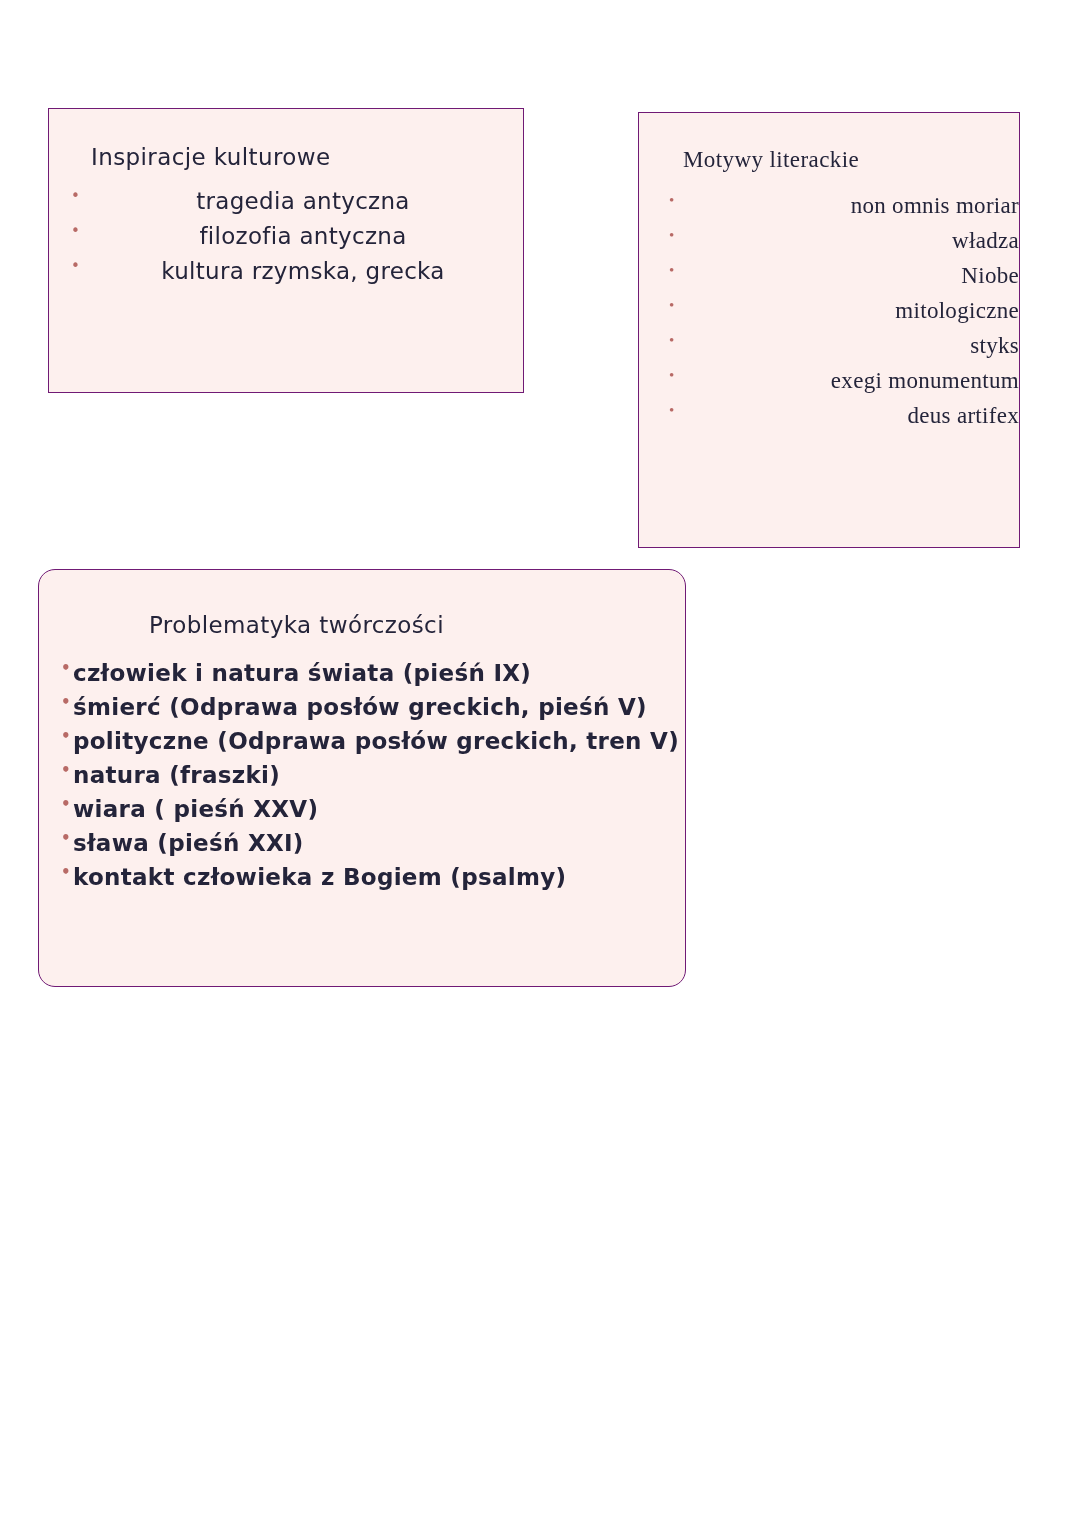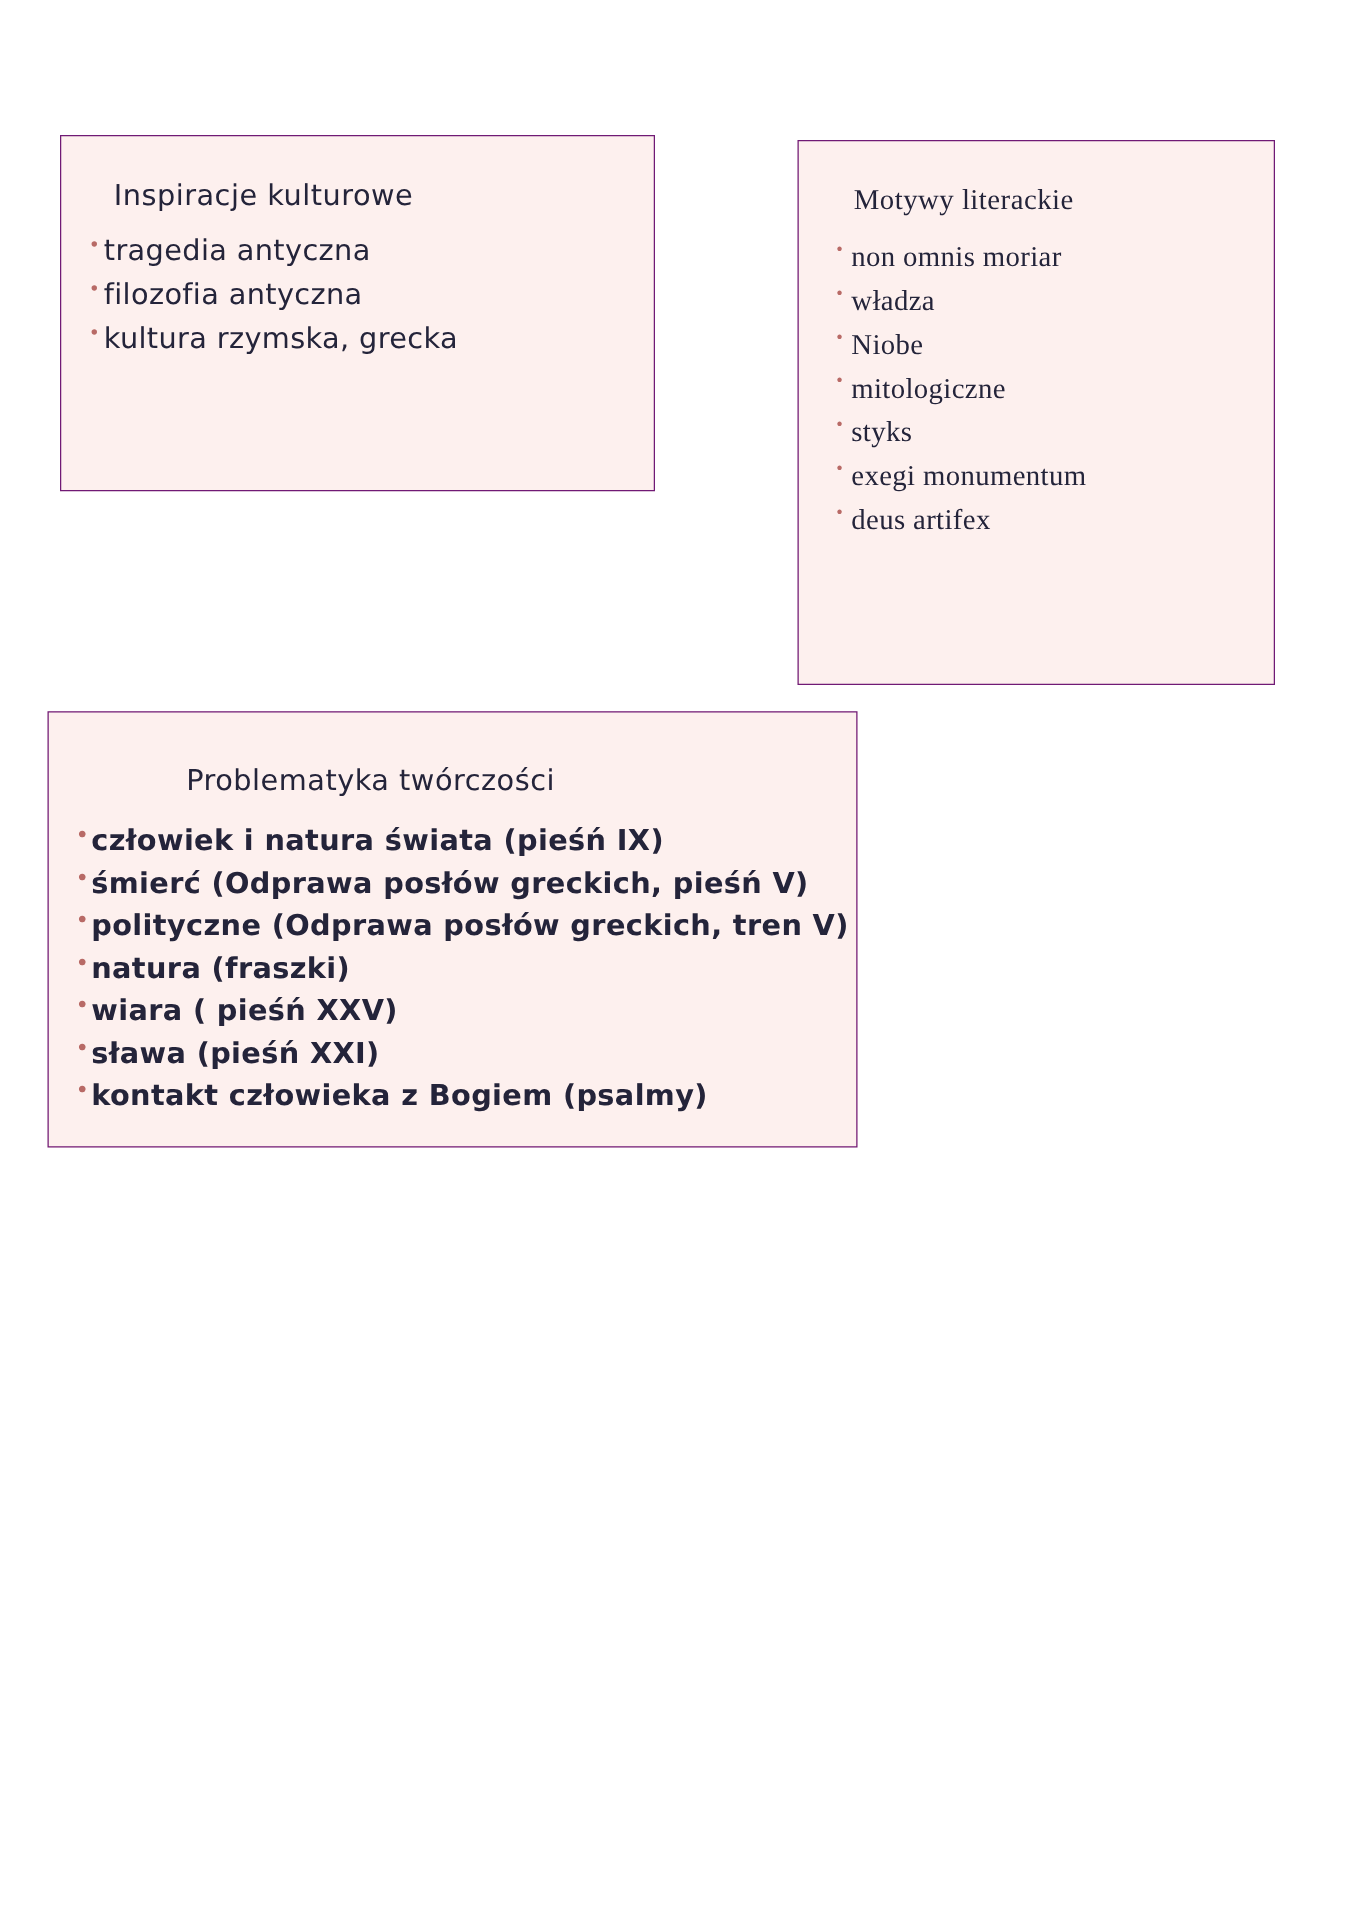--- a/index.html
+++ b/index.html
@@ -54,44 +54,46 @@
     top: 108px;
     width: 476px;
     height: 285px;
   }
   #box-inspiracje .box-title {
     margin: 35px 0 0 42px;
   }
   #box-inspiracje .bullet-list {
     margin: 18px 0 0 20px;
   }
-  #box-inspiracje .bullet-list li { margin-bottom: 9px; }
+  #box-inspiracje .bullet-list li { margin-bottom: 9px; text-align: center; }
 
   
   #box-motywy {
     left: 638px;
     top: 112px;
     width: 382px;
     height: 436px;
     font-family: Liberation Serif, serif;
   }
   #box-motywy .box-title {
     margin: 34px 0 0 44px;
   }
   #box-motywy .bullet-list {
     margin: 20px 0 0 28px;
+    text-align: right;
   }
   #box-motywy .bullet-list li { margin-bottom: 9px; }
 
   
   #box-problematyka {
     left: 38px;
     top: 569px;
     width: 648px;
-    height: 349px;
+    height: 418px;
+    border-radius: 17px;
   }
   #box-problematyka .box-title {
     margin: 42px 0 0 110px;
   }
   #box-problematyka .bullet-list {
     margin: 22px 0 0 20px;
     font-weight: bold;
   }
   #box-problematyka .bullet-list li { margin-bottom: 8px; }
 </style>

